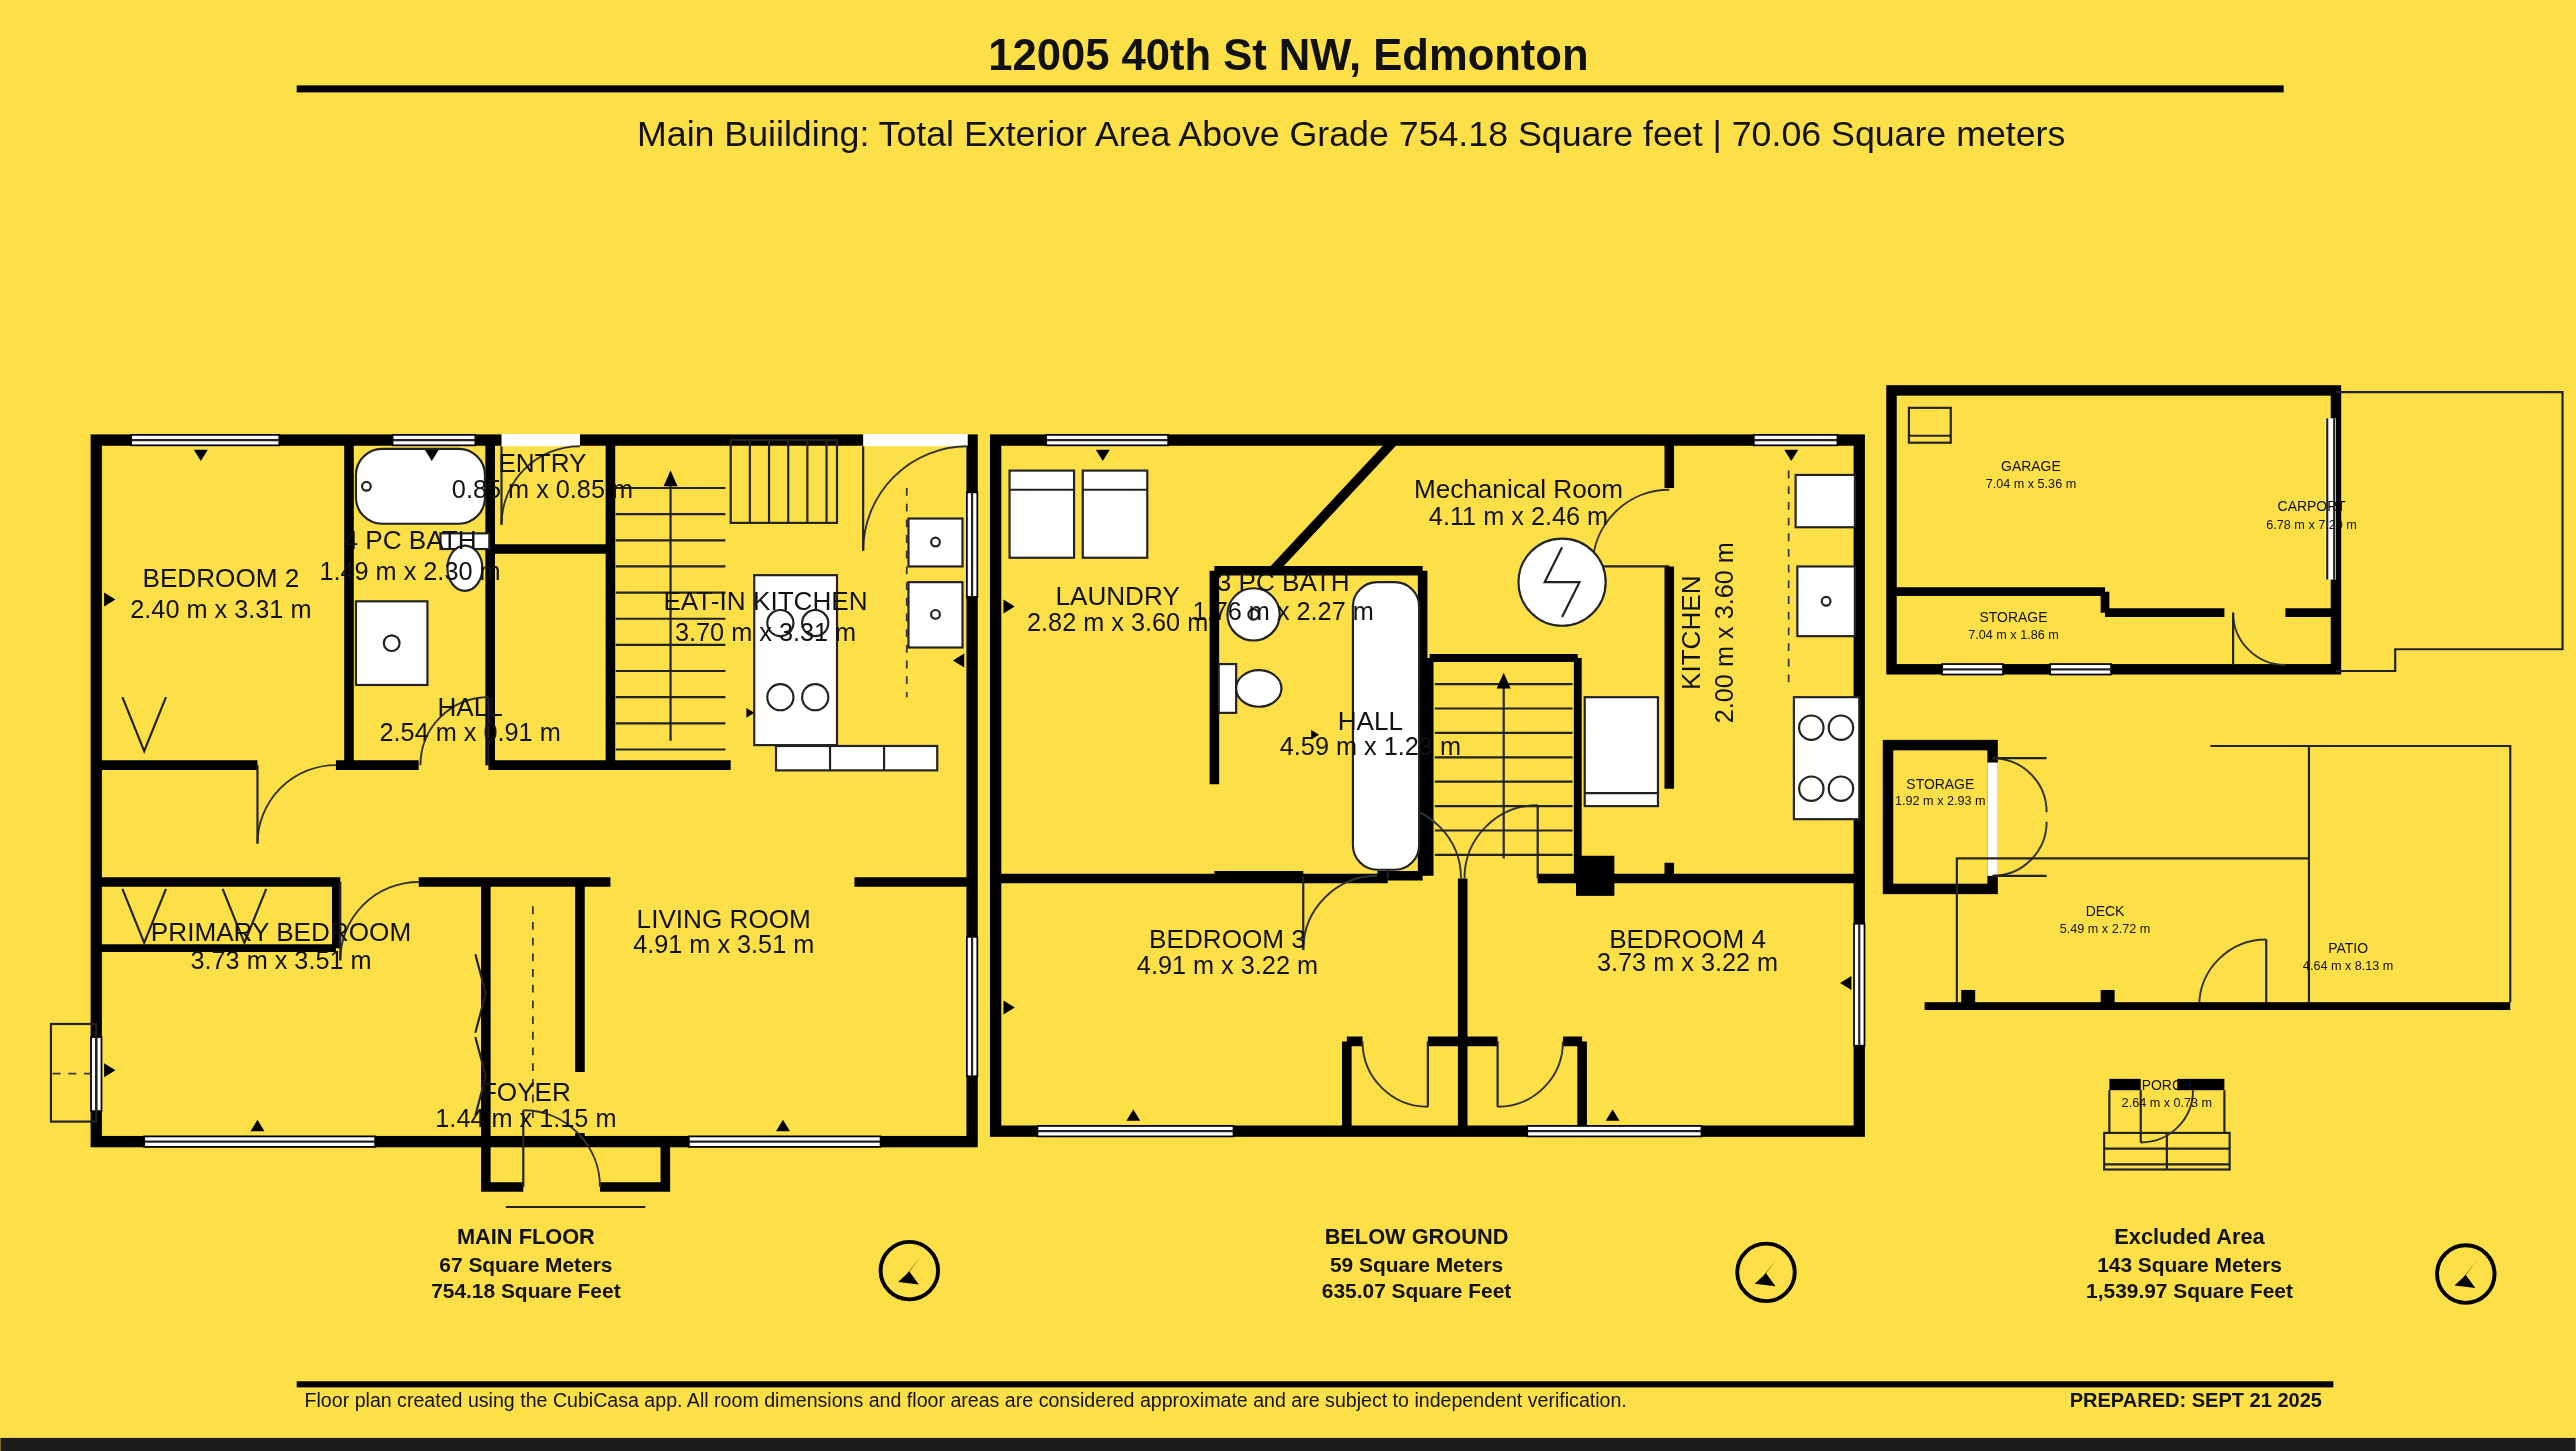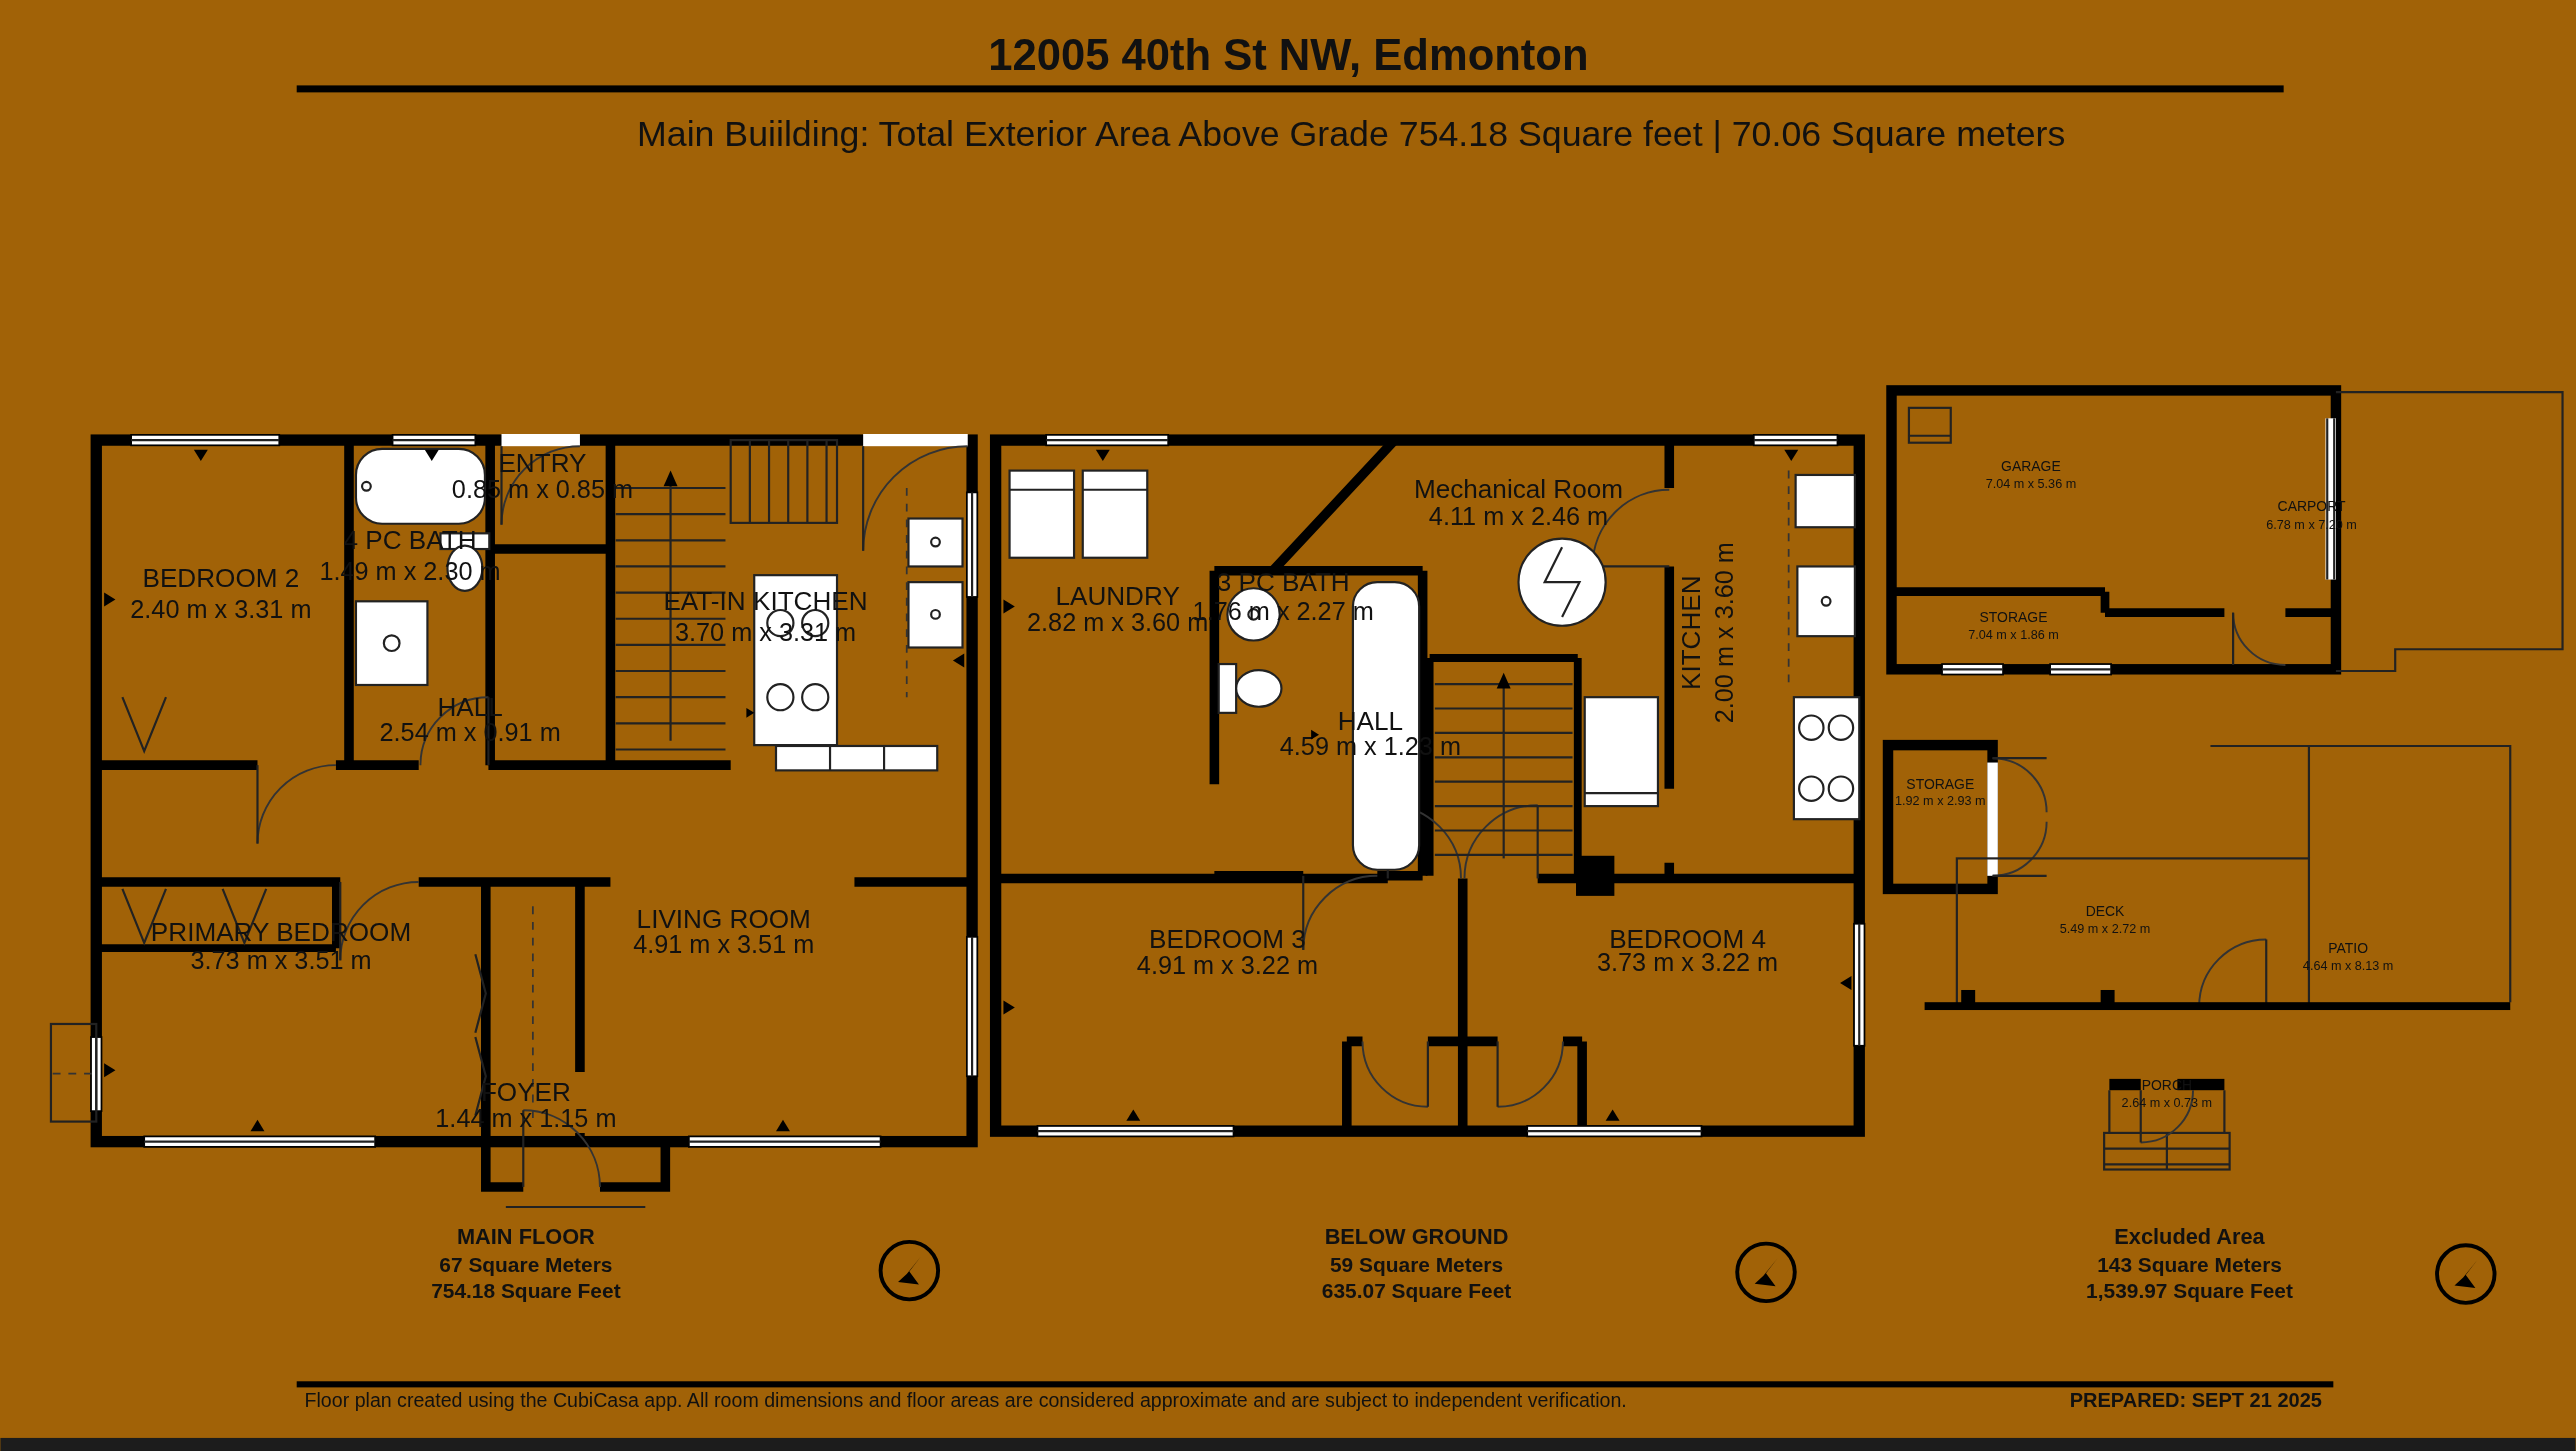--- a/index.html
+++ b/index.html
@@ -1,16 +1,16 @@
 <!DOCTYPE html>
 <html style="font-size:14px"><head>
 <meta charset="utf-8">
 <style>
   html,body{margin:0;padding:0;background:#fff;}
-  #sheet{position:relative;width:2576px;height:1451px;background:#a16207;overflow:hidden;
+  #sheet{position:relative;width:2576px;height:1451px;background:#fde047;overflow:hidden;
          font-family:"Liberation Sans", sans-serif;}
   svg text{fill:#111;}
   .title{font-size:50px;font-weight:bold;}
   .subtitle{font-size:41px;font-weight:normal;}
   .room{font-size:30px;}
   .dims{font-size:29px;}
   .room-sm{font-size:16px;}
   .dims-sm{font-size:14.5px;}
   .cap-t{font-size:25px;font-weight:bold;}
   .cap-l{font-size:24px;font-weight:bold;}

